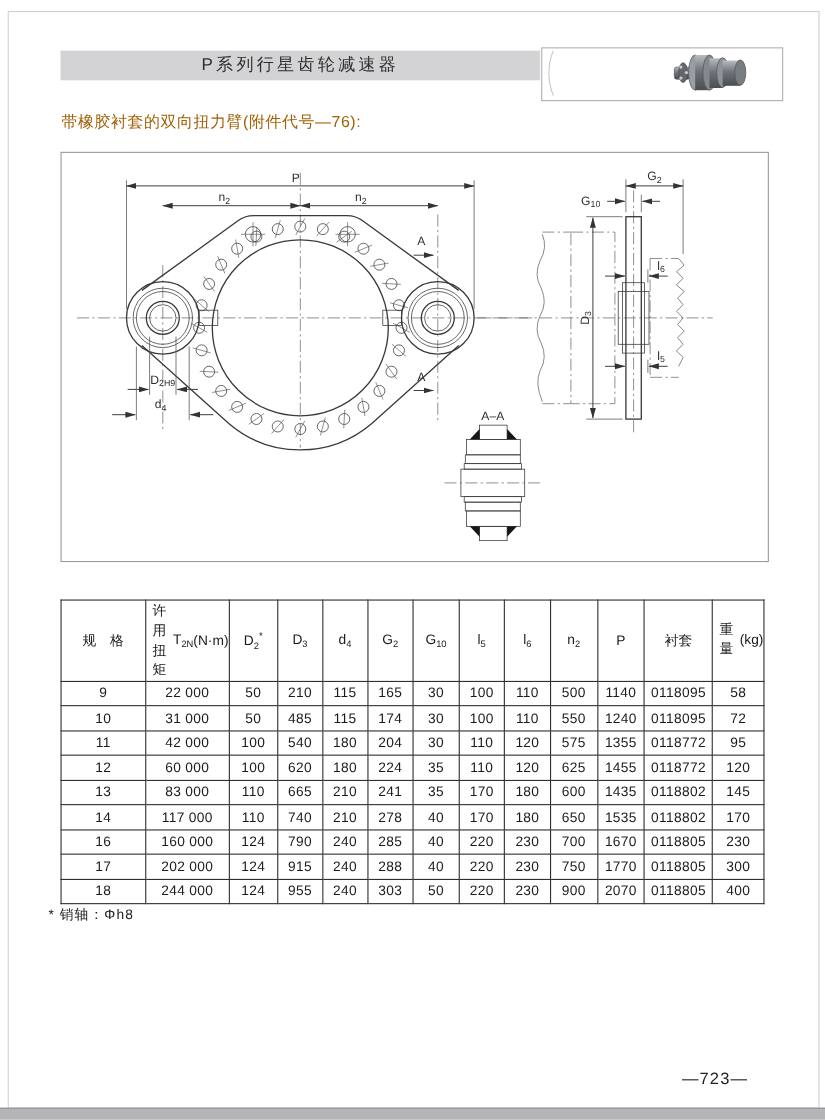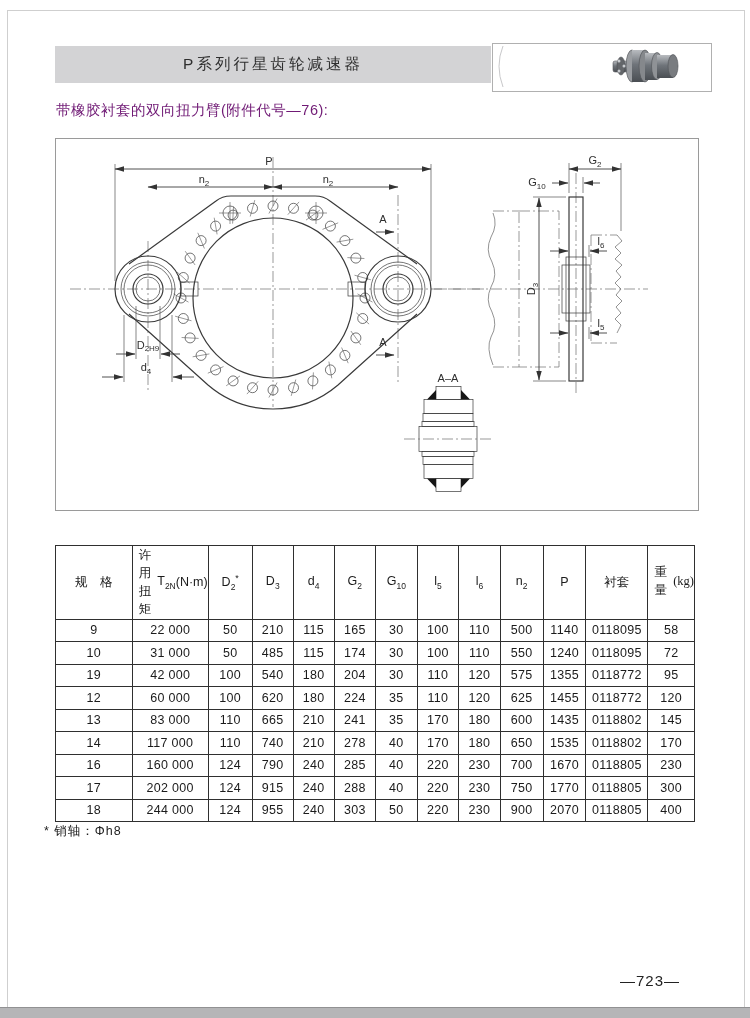--- a/index.html
+++ b/index.html
@@ -4,26 +4,26 @@
 <style>
   html,body{margin:0;padding:0;}
   body{
     width:750px;height:1018px;position:relative;background:#ffffff;
     font-family:"Liberation Sans","DejaVu Sans",sans-serif;color:#1d1d1d;
     overflow:hidden;
   }
   .page-border{position:absolute;left:7px;top:10px;width:736px;height:996px;border:1px solid #cfcfcf;}
   .bottom-band{position:absolute;left:0;top:1007px;width:750px;height:11px;background:#b5b5b7;border-top:1px solid #919193;}
   .header-band{
-    position:absolute;left:55px;top:46px;width:436px;height:37px;background:#d3d3d5;
+    position:absolute;left:55px;top:46px;width:436px;height:27px;background:#d3d3d5;
     display:flex;align-items:center;justify-content:center;
   }
   .header-title{font-size:15.5px;font-weight:500;letter-spacing:3px;color:#2e2e2e;}
   .header-box{position:absolute;left:492px;top:43px;width:218px;height:47px;background:#fff;border:1px solid #b0b0b0;}
-  .subtitle{position:absolute;left:56px;top:101px;font-size:14.5px;color:#701a75;letter-spacing:0.5px;}
+  .subtitle{position:absolute;left:56px;top:101px;font-size:14.5px;color:#a16207;letter-spacing:0.5px;}
   .drawing-box{position:absolute;left:55px;top:138px;width:642px;height:371px;border:1px solid #9a9a9a;background:#fff;}
 
   
   .ol{fill:none;stroke:#3a3a3a;stroke-width:1.2px;}
   .thin{fill:none;stroke:#3a3a3a;stroke-width:0.7px;}
   .cl{fill:none;stroke:#6f6f6f;stroke-width:0.7px;stroke-dasharray:11 3 2 3;}
   .brk{fill:none;stroke:#777;stroke-width:0.8px;}
   .ext{stroke:#555;stroke-width:0.7px;}
   .dim{stroke:#3d3d3d;stroke-width:0.9px;fill:none;}
   .tick{stroke:#555;stroke-width:0.6px;}
@@ -35,21 +35,21 @@
   .spec-table{
     position:absolute;left:55px;top:545px;width:640px;
     border-collapse:collapse;table-layout:fixed;
     font-size:12.5px;color:#1b1b1b;background:#fff;
   }
   .spec-table th,.spec-table td{border:1px solid #2f2f2f;text-align:center;padding:0;font-weight:normal;}
   .spec-table{border:1.5px solid #222;}
   .spec-table thead th{height:66px;vertical-align:middle;}
   .spec-table tbody td{height:21.5px;letter-spacing:0.3px;}
   .th-inner{display:flex;flex-direction:row;justify-content:center;align-items:center;line-height:1.45;height:100%;}
-  .th-inner.spread{justify-content:center;padding:7px 0 9px 0;box-sizing:border-box;font-family:Liberation Serif, serif;}
+  .th-inner.spread{justify-content:center;padding:7px 0 9px 0;box-sizing:border-box;}
   .spec-table sub{font-size:8.5px;}
   .spec-table sup{font-size:9px;}
   .footnote{position:absolute;left:44px;top:823px;font-size:12.5px;color:#222;letter-spacing:1px;}
   .page-number{position:absolute;left:585px;top:972px;width:130px;text-align:center;font-size:15px;color:#222;letter-spacing:1px;}
 </style>
 </head>
 <body>
 
 <div class="page-border"></div>
 
@@ -459,21 +459,21 @@
         <td>174</td>
         <td>30</td>
         <td>100</td>
         <td>110</td>
         <td>550</td>
         <td>1240</td>
         <td>0118095</td>
         <td>72</td>
       </tr>
       <tr>
-        <td>19</td>
+        <td>11</td>
         <td>42 000</td>
         <td>100</td>
         <td>540</td>
         <td>180</td>
         <td>204</td>
         <td>30</td>
         <td>110</td>
         <td>120</td>
         <td>575</td>
         <td>1355</td>

